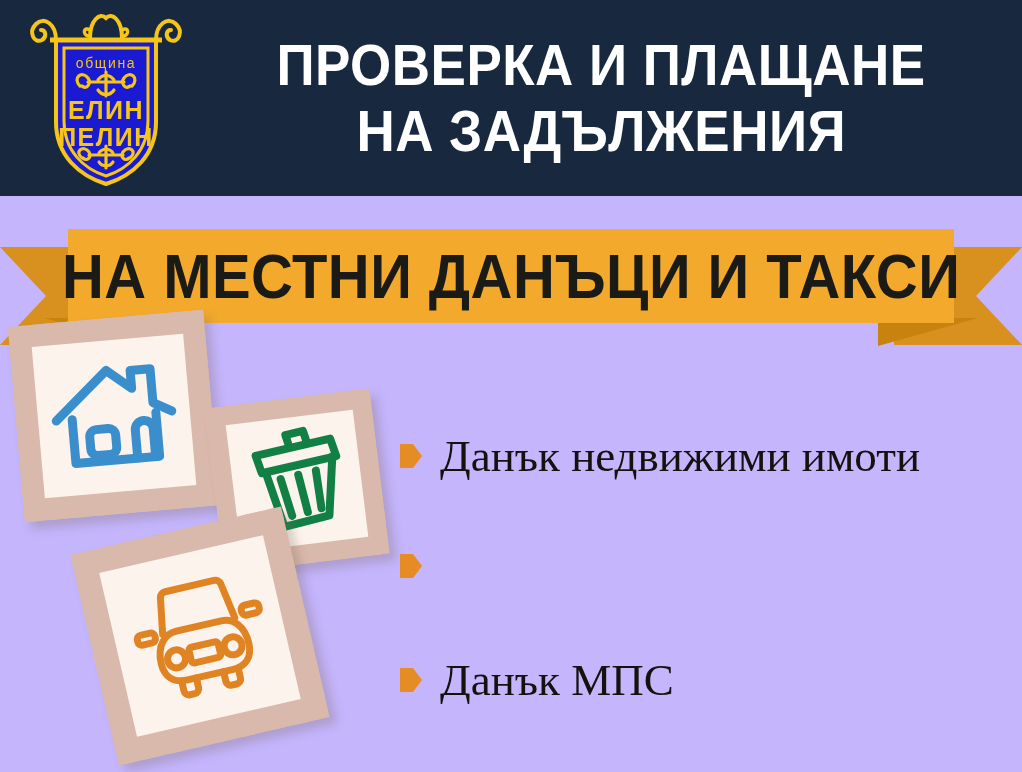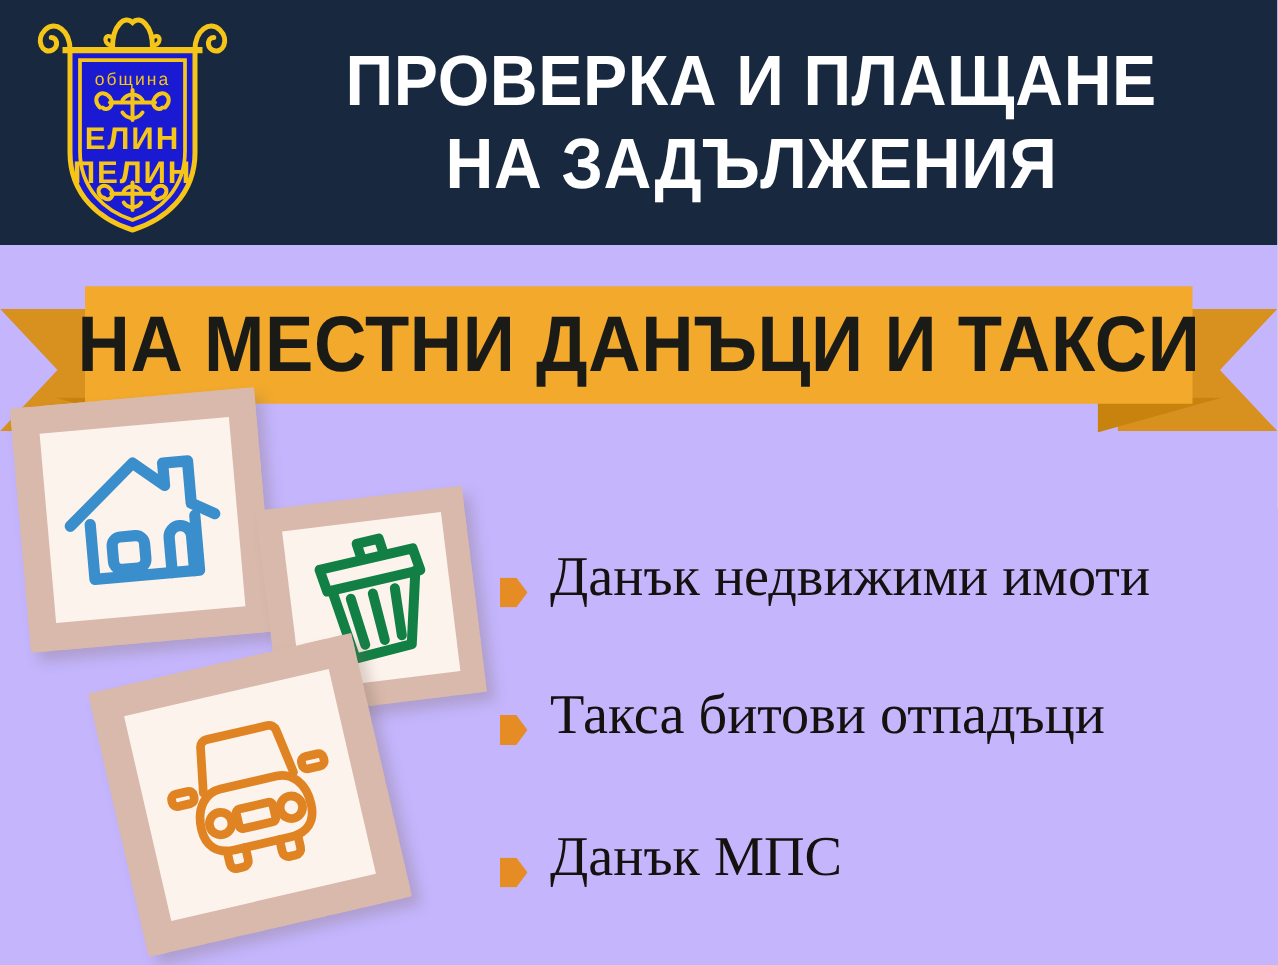--- a/index.html
+++ b/index.html
@@ -89,21 +89,21 @@
   .stamp-house{left:16px;top:18px;width:196px;height:196px;transform:rotate(-5deg);}
   .stamp-house .inner{left:22px;top:22px;width:152px;height:152px;}
   .stamp-trash{left:214px;top:98px;width:166px;height:166px;transform:rotate(-7deg);}
   .stamp-trash .inner{left:19px;top:19px;width:128px;height:128px;}
   .stamp-car{left:92px;top:228px;width:216px;height:216px;transform:rotate(-13deg);}
   .stamp-car .inner{left:24px;top:24px;width:168px;height:168px;}
 
   
   .list{position:absolute;left:400px;top:420px;width:622px;height:300px;}
   .list-item{
-    position:absolute;left:0;display:flex;align-items:flex-end;height:60px;
+    position:absolute;left:0;display:flex;align-items:center;height:60px;
   }
   .bullet{
     width:22px;height:24px;flex:0 0 22px;margin-right:18px;
     background:#e58c25;
     clip-path:polygon(0 0, 13px 0, 22px 12px, 13px 24px, 0 24px);
   }
   .list-label{
     color:#14110e;
     font-family:"Liberation Serif", serif;
     font-size:45px;
@@ -338,21 +338,20 @@
 
   </div>
 
   <div class="list">
     <div class="list-item item-0">
       <span class="bullet"></span>
       <span class="list-label">Данък недвижими имоти</span>
     </div>
     <div class="list-item item-1">
       <span class="bullet"></span>
-      <span class="list-label">Такса битови отпадъци</span>
     </div>
     <div class="list-item item-2">
       <span class="bullet"></span>
       <span class="list-label">Данък МПС</span>
     </div>
   </div>
 
 </div>
 
 </body></html>

